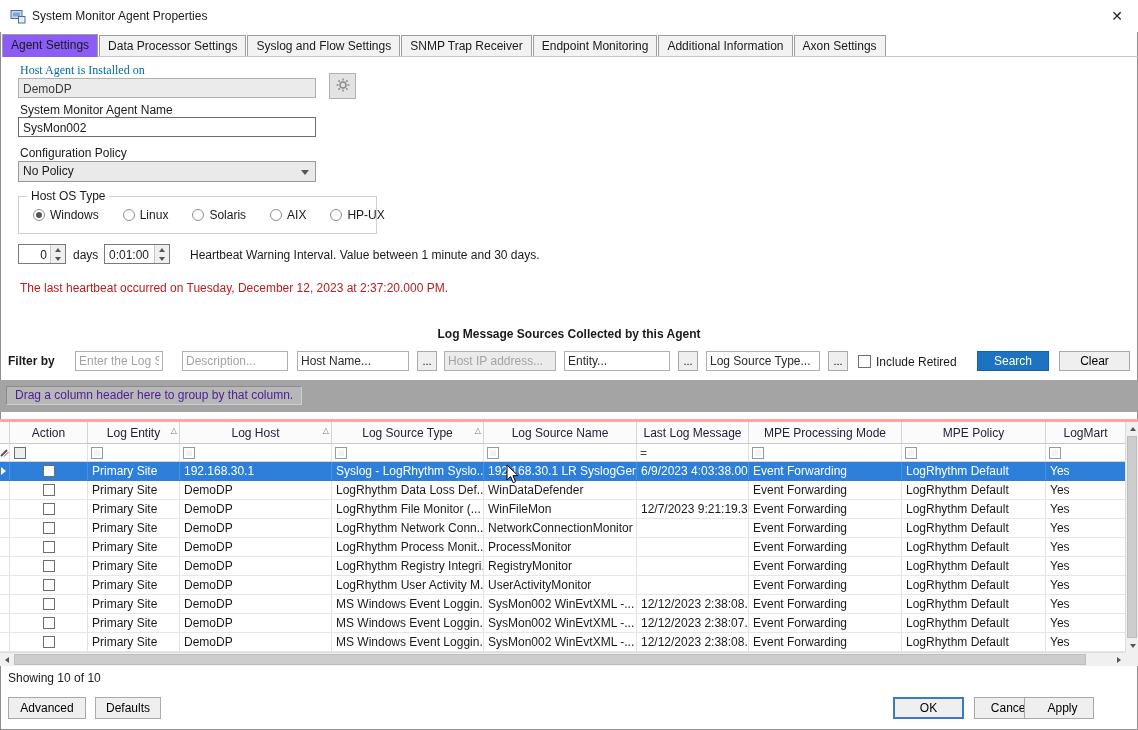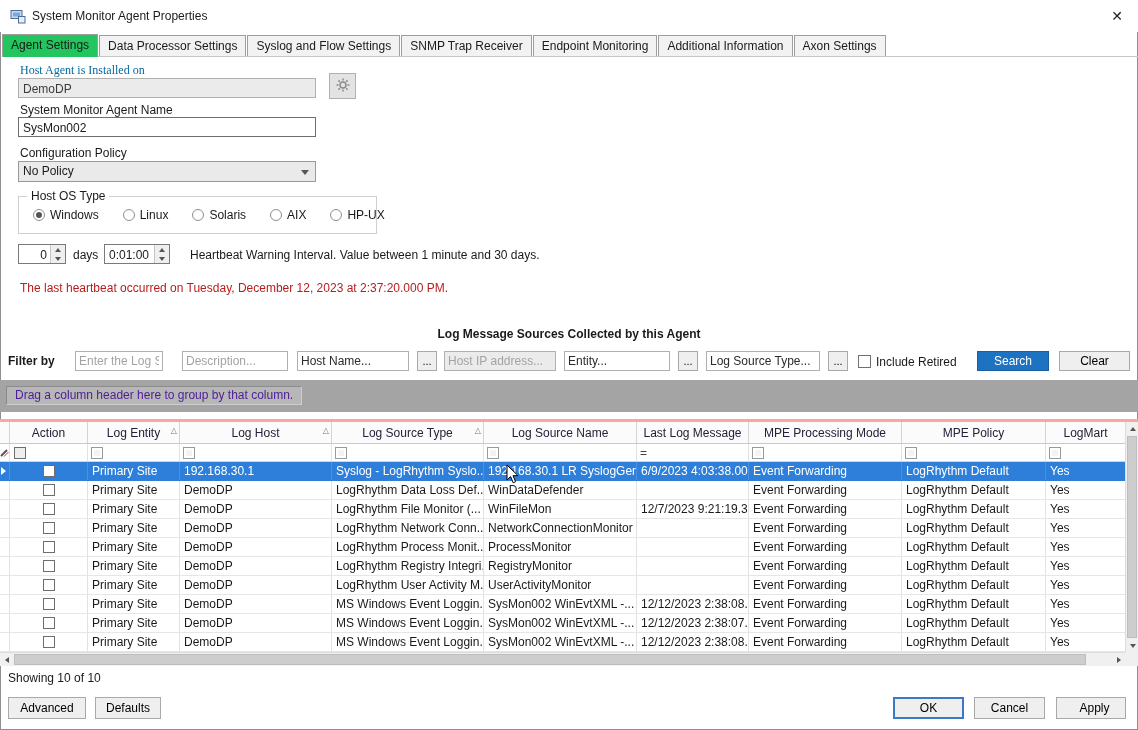--- a/index.html
+++ b/index.html
@@ -10,21 +10,21 @@
   }
   .abs{position:absolute;}
   
   .titlebar{left:0;top:0;right:0;height:32px;background:#fff;}
   .app-icon{left:10px;top:8px;width:16px;height:16px;}
   .title-text{left:32px;top:9px;}
   .close-btn{right:10px;top:5px;width:22px;height:22px;text-align:center;line-height:22px;font-size:14px;color:#222;cursor:default;}
   
   .tabstrip{left:2px;top:33px;right:0;height:23px;display:flex;align-items:flex-end;border-bottom:1px solid #c6c6c6;}
   .tab{background:#f2f2f2;border:1px solid #9e9e9e;border-bottom:none;padding:3px 8px;margin-right:1px;white-space:nowrap;}
-  .tab.active{background:#22c55e;margin-bottom:-1px;padding-bottom:5px;text-align:right;}
+  .tab.active{background:#8b5cf6;margin-bottom:-1px;padding-bottom:5px;text-align:right;}
   
   .lbl{white-space:nowrap;}
   .dim{color:#0369a1;font-family:Liberation Serif, serif;}
   .textbox{height:20px;line-height:20px;background:#fff;border:1px solid #b0b0b0;padding-left:4px;box-sizing:border-box;white-space:nowrap;overflow:hidden;}
   .textbox.disabled{background:#ebebeb;color:#3c3c3c;}
   .textbox.focused{border-color:#6e6e6e;}
   .mini-btn{width:27px;height:26px;background:#e3e3e3;border:1px solid #b0b0b0;box-sizing:border-box;display:flex;align-items:center;justify-content:center;}
   .selectbox{width:298px;height:21px;background:#eaeaea;border:1px solid #9a9a9a;box-sizing:border-box;line-height:19px;padding-left:4px;}
   .dd-arrow{position:absolute;right:6px;top:8px;width:0;height:0;border-left:4px solid transparent;border-right:4px solid transparent;border-top:5px solid #555;}
   .groupbox{width:357px;height:36px;border:1px solid #cfcfcf;}
@@ -458,19 +458,19 @@
   </div>
   <div class="corner"></div>
 </div>
 
 <span class="abs lbl" style="left:8px;top:671px;text-align:center;">Showing 10 of 10</span>
 
 <button class="fbtn" style="left:8px;width:78px;">Advanced</button>
 <button class="fbtn" style="left:95px;width:66px;">Defaults</button>
 <button class="fbtn default" style="left:893px;width:71px;">OK</button>
 <button class="fbtn" style="left:974px;width:71px;">Cancel</button>
-<button class="fbtn" style="left:1056px;width:70px;padding-left:7px;">Apply</button>
+<button class="fbtn" style="left:1024px;width:70px;padding-left:7px;">Apply</button>
 
 <span class="abs cursor" style="left:506px;top:464px;">
   <svg width="13" height="20" viewBox="0 0 13 20">
       <polygon points="1,1 1,16 4.6,12.6 7.2,18.8 9.6,17.7 7,11.7 12,11.7" fill="#fff" stroke="#000" stroke-width="1"></polygon>
     </svg>
 </span>
 
 </body></html>

